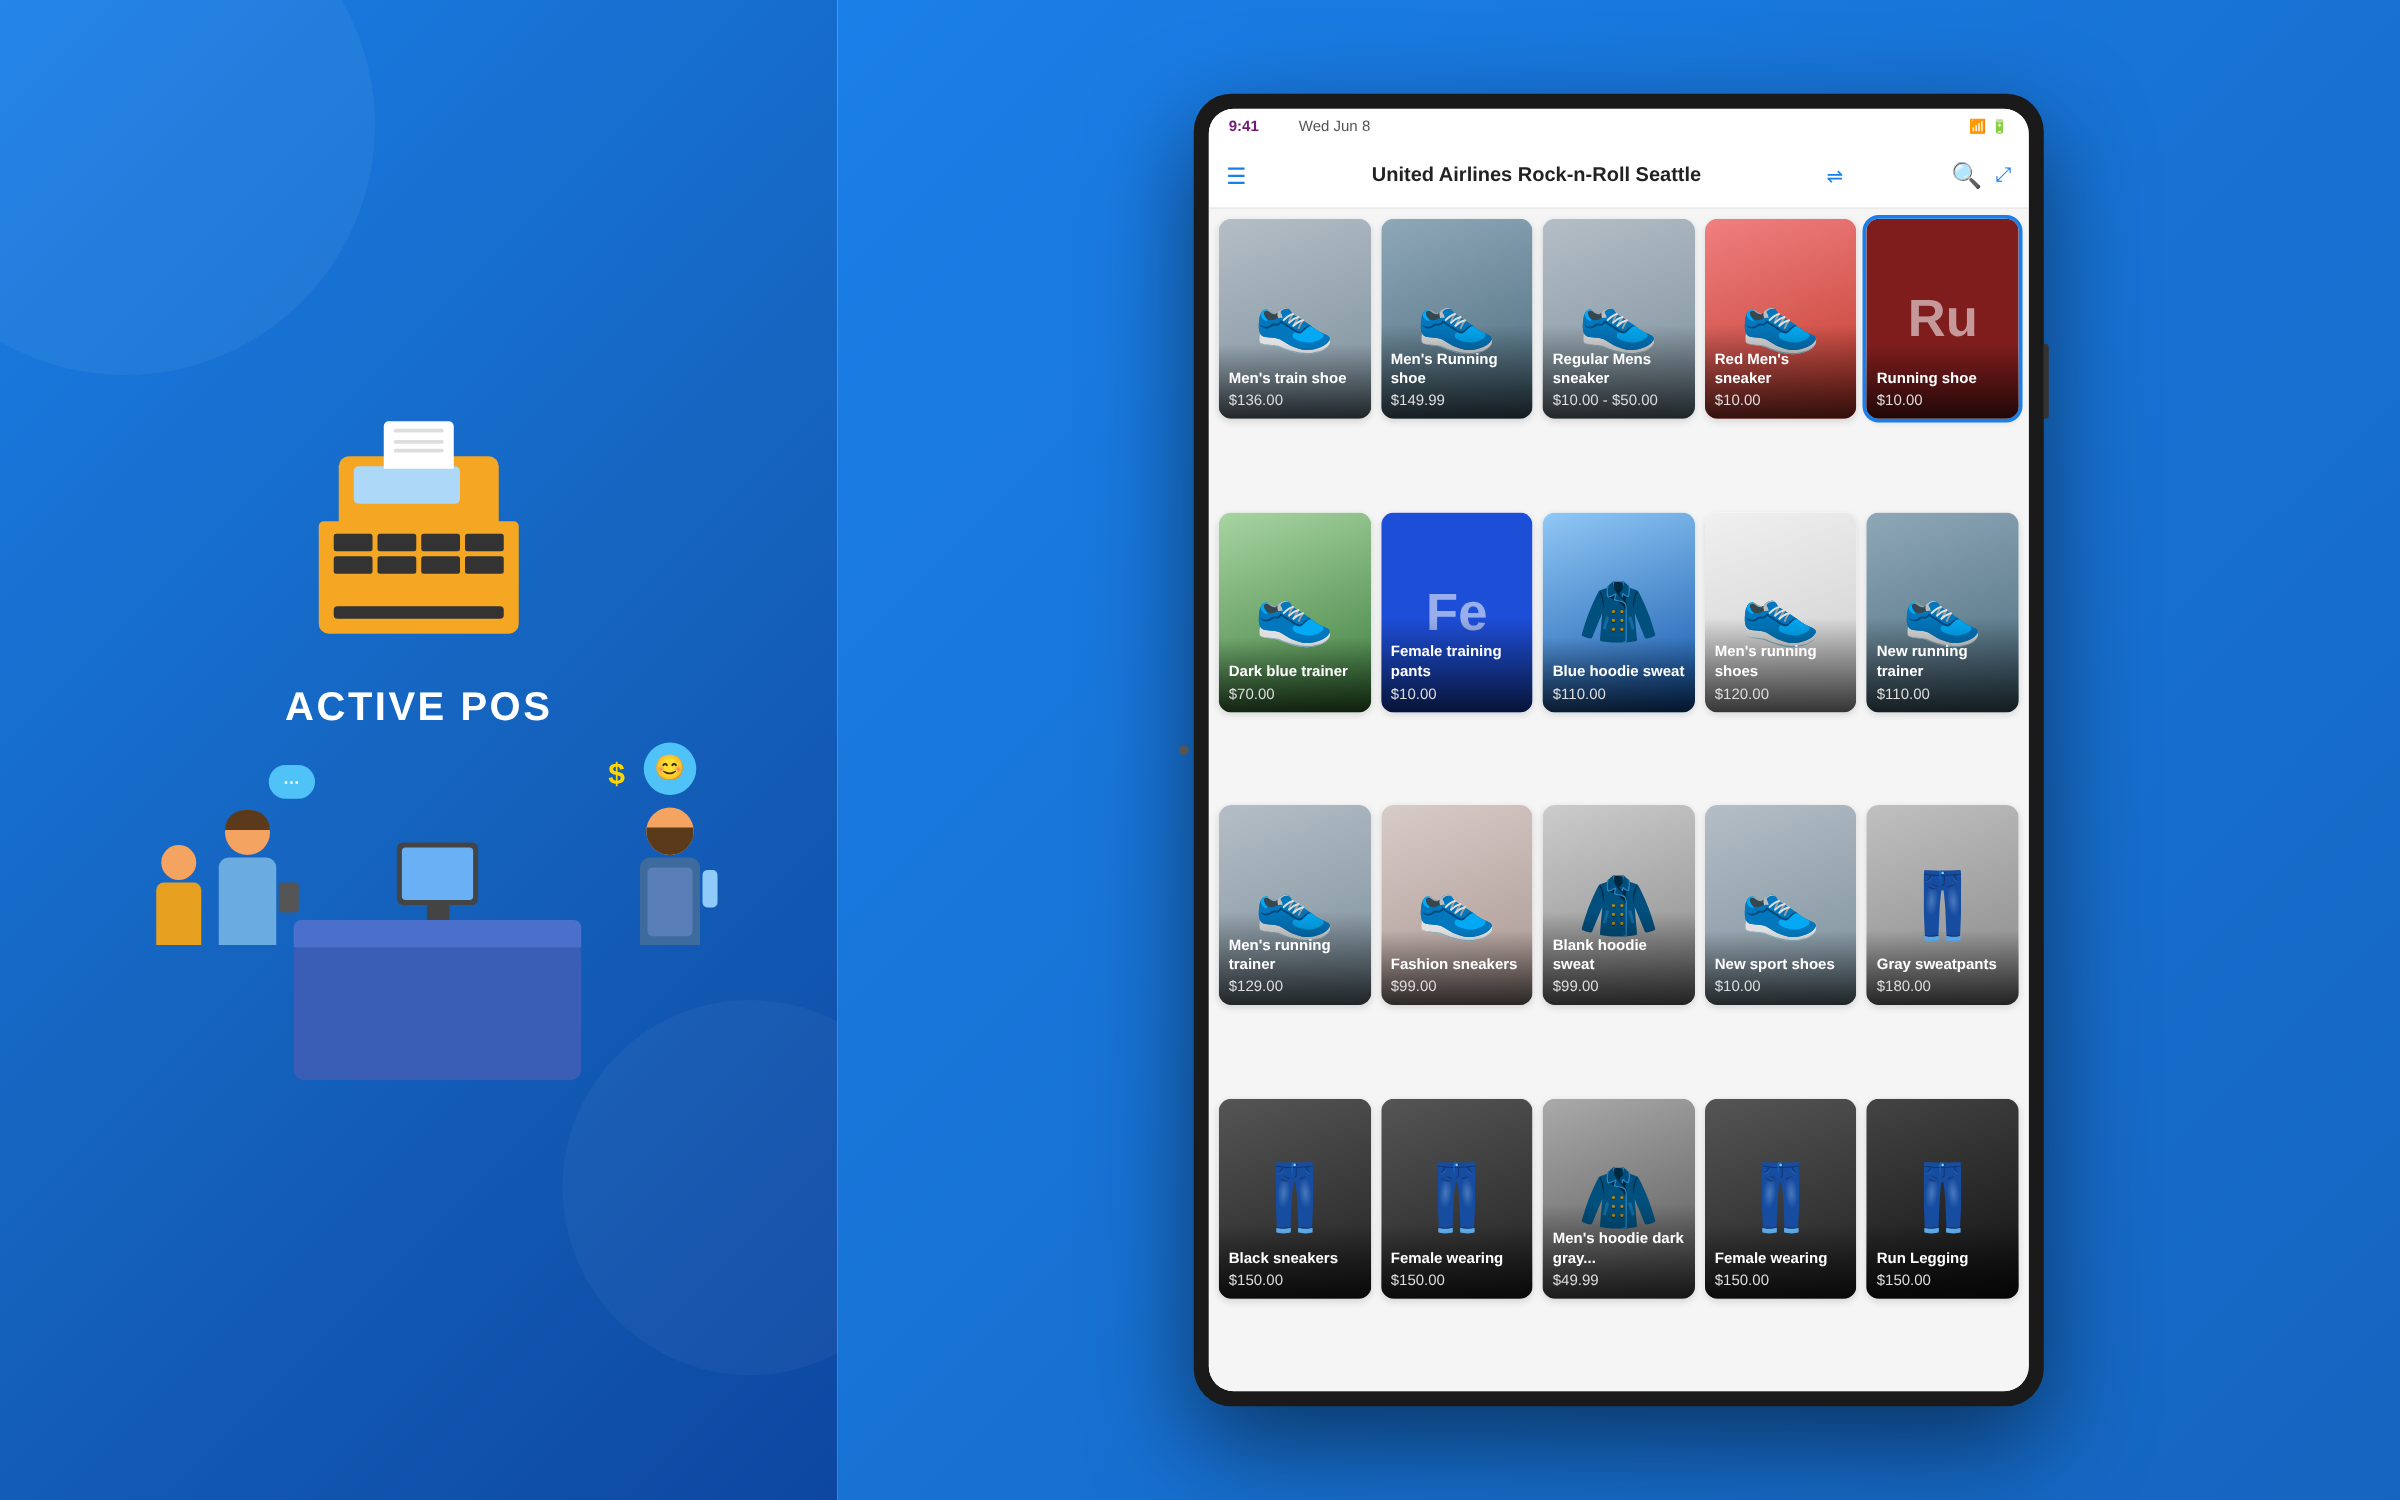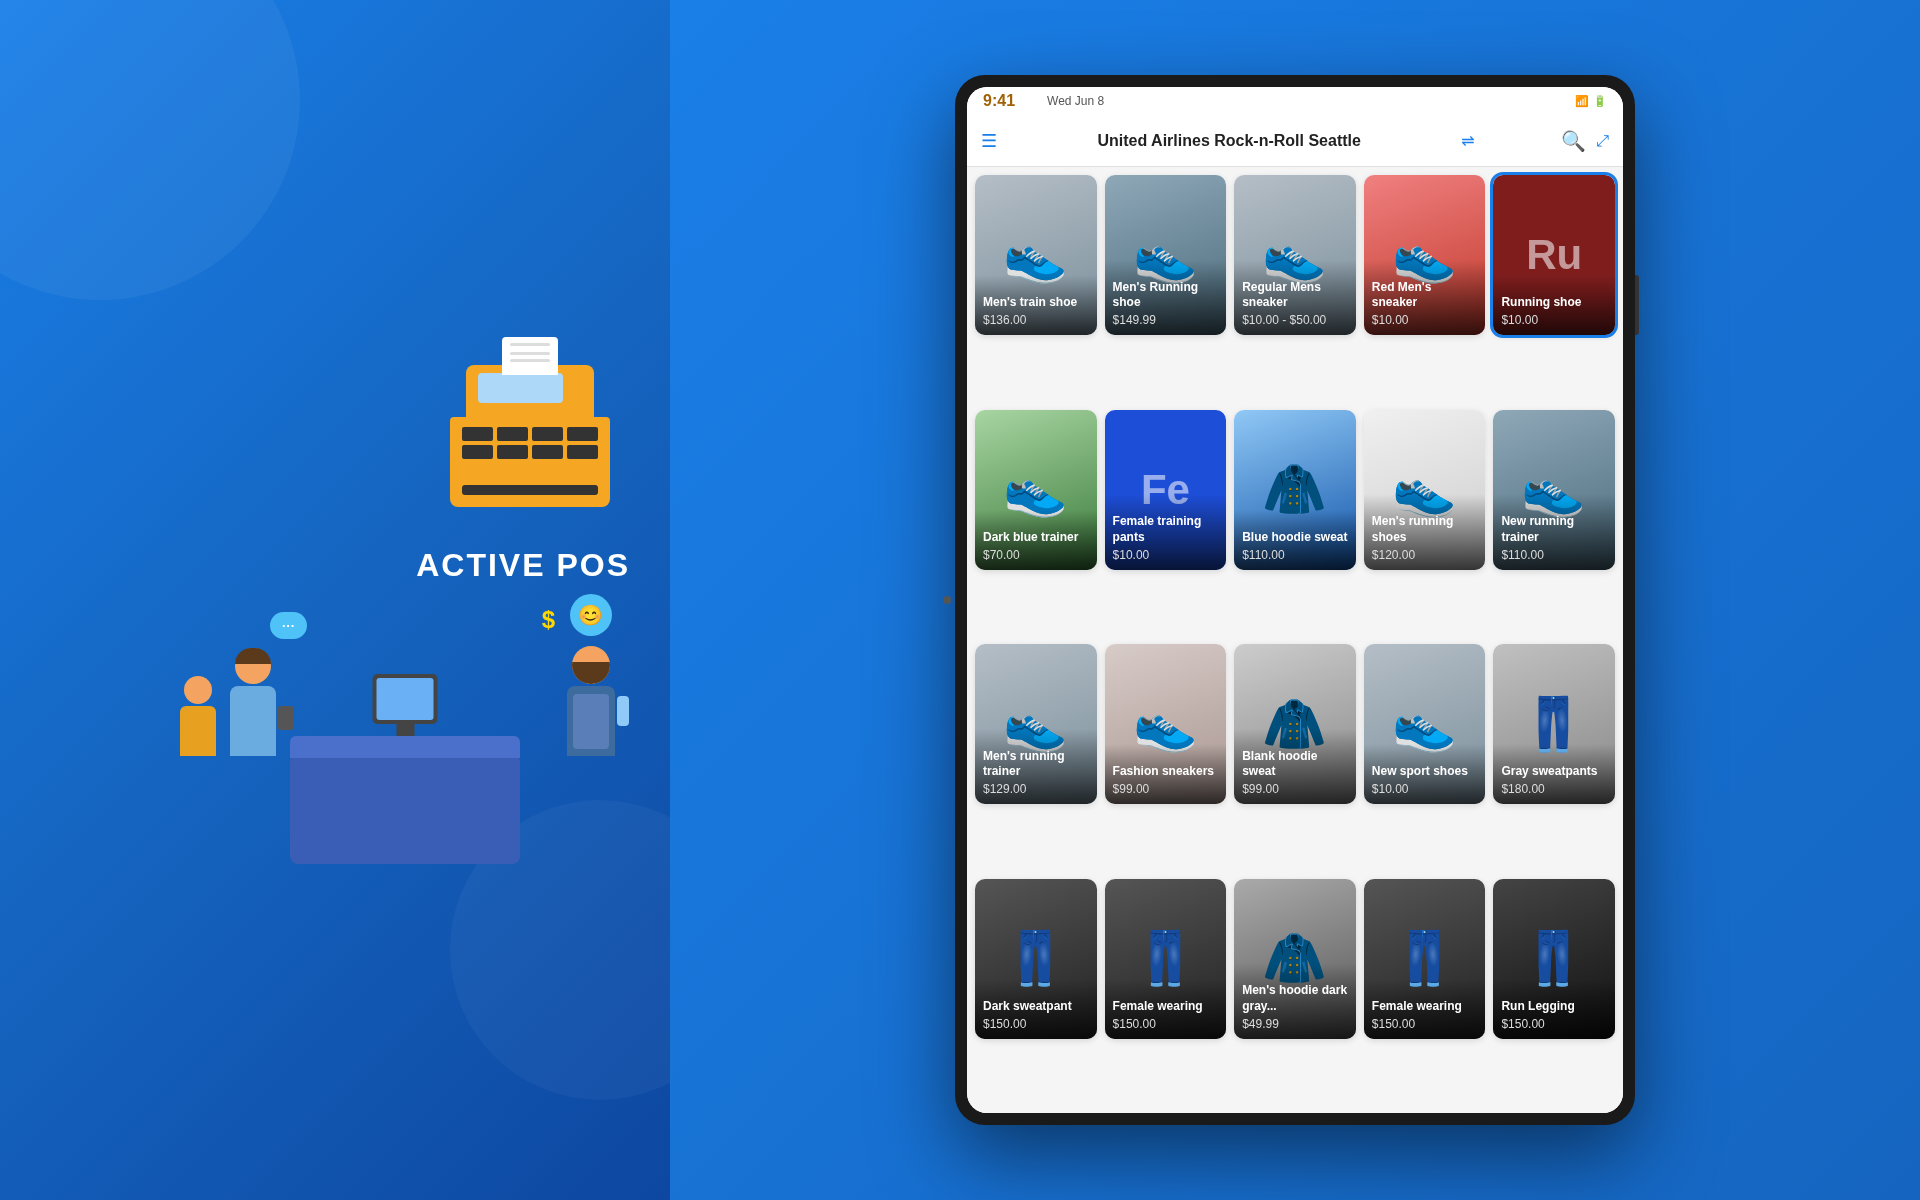--- a/index.html
+++ b/index.html
@@ -11,21 +11,21 @@
       display: flex;
     }
 
     
     .left-panel {
       width: 670px;
       height: 1200px;
       background: linear-gradient(135deg, #1a7fe8 0%, #1565c0 50%, #0d47a1 100%);
       display: flex;
       flex-direction: column;
-      align-items: flex-end;
+      align-items: center;
       justify-content: center;
       padding: 40px;
       position: relative;
       overflow: hidden;
     }
     .left-panel::before {
       content: '';
       position: absolute;
       top: -100px; left: -100px;
       width: 400px; height: 400px;
@@ -106,23 +106,23 @@
     
     .status-bar {
       height: 28px;
       background: #fff;
       display: flex;
       align-items: center;
       padding: 0 16px;
       justify-content: space-between;
     }
     .status-time {
-      font-size: 16px;
+      font-size: 12px;
       font-weight: 600;
-      color: #a16207;
+      color: #701a75;
     }
     .status-date {
       font-size: 12px;
       color: #555;
       margin-left: 26px;
     }
 
     
     .app-header {
       height: 52px;
@@ -457,21 +457,21 @@
       <div class="product-info">
         <div class="product-name">Gray sweatpants</div>
         <div class="product-price">$180.00</div>
       </div>
     </div>
           <div class="product-card">
       <div style="width:100%;height:100%;background:linear-gradient(160deg, #555 0%, #222 100%);display:flex;align-items:center;justify-content:center;font-size:52px;">
         👖
       </div>
       <div class="product-info">
-        <div class="product-name">Dark sweatpant</div>
+        <div class="product-name">Black sneakers</div>
         <div class="product-price">$150.00</div>
       </div>
     </div>
           <div class="product-card">
       <div style="width:100%;height:100%;background:linear-gradient(160deg, #555 0%, #222 100%);display:flex;align-items:center;justify-content:center;font-size:52px;">
         👖
       </div>
       <div class="product-info">
         <div class="product-name">Female wearing</div>
         <div class="product-price">$150.00</div>

